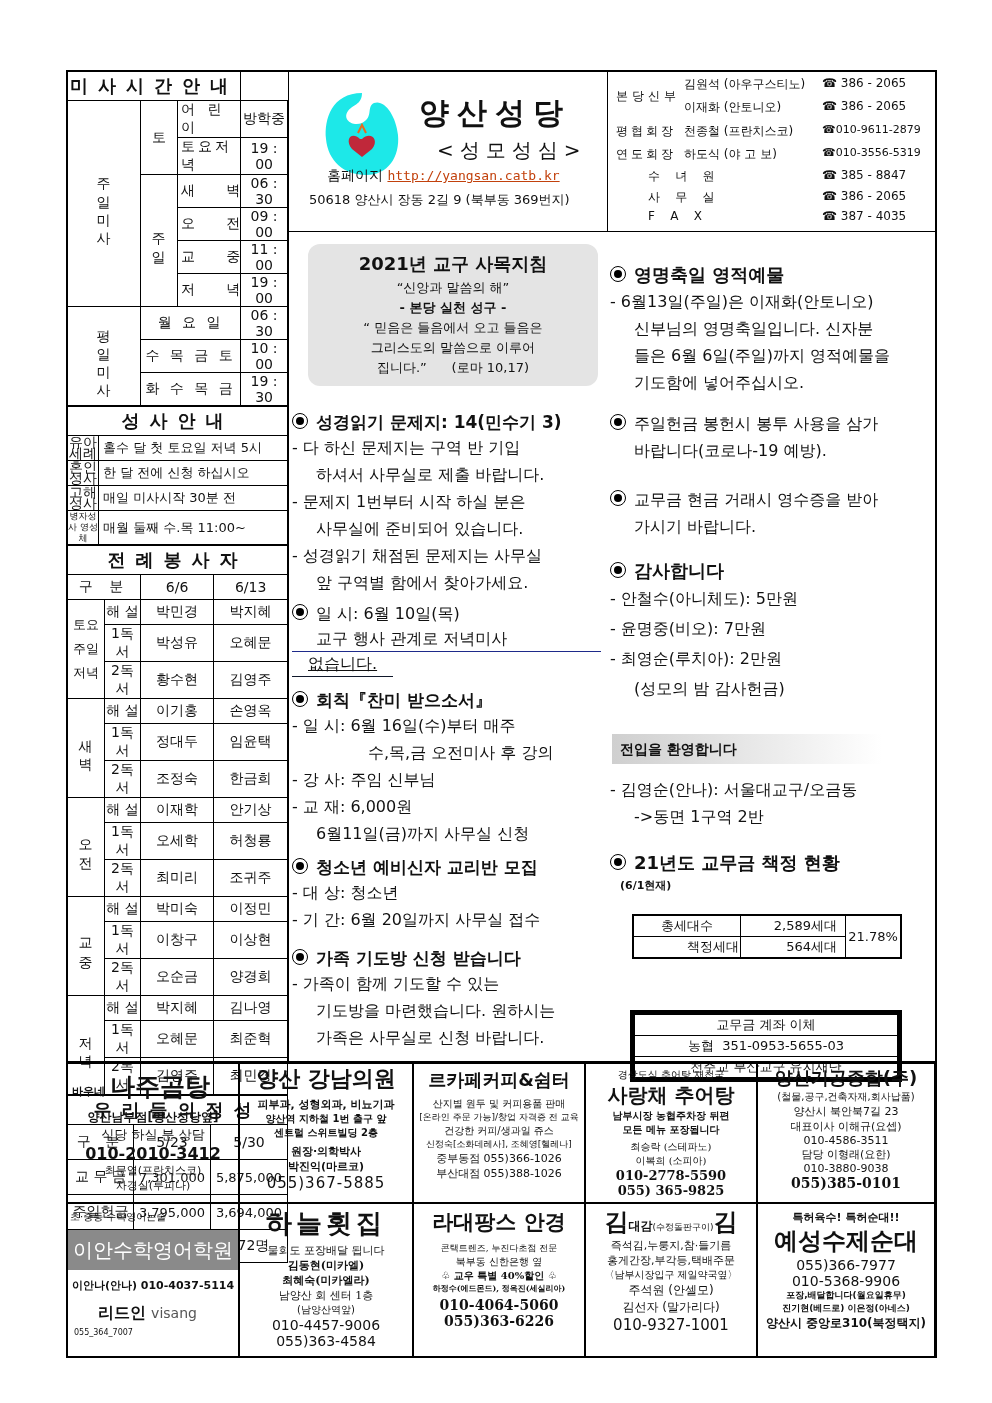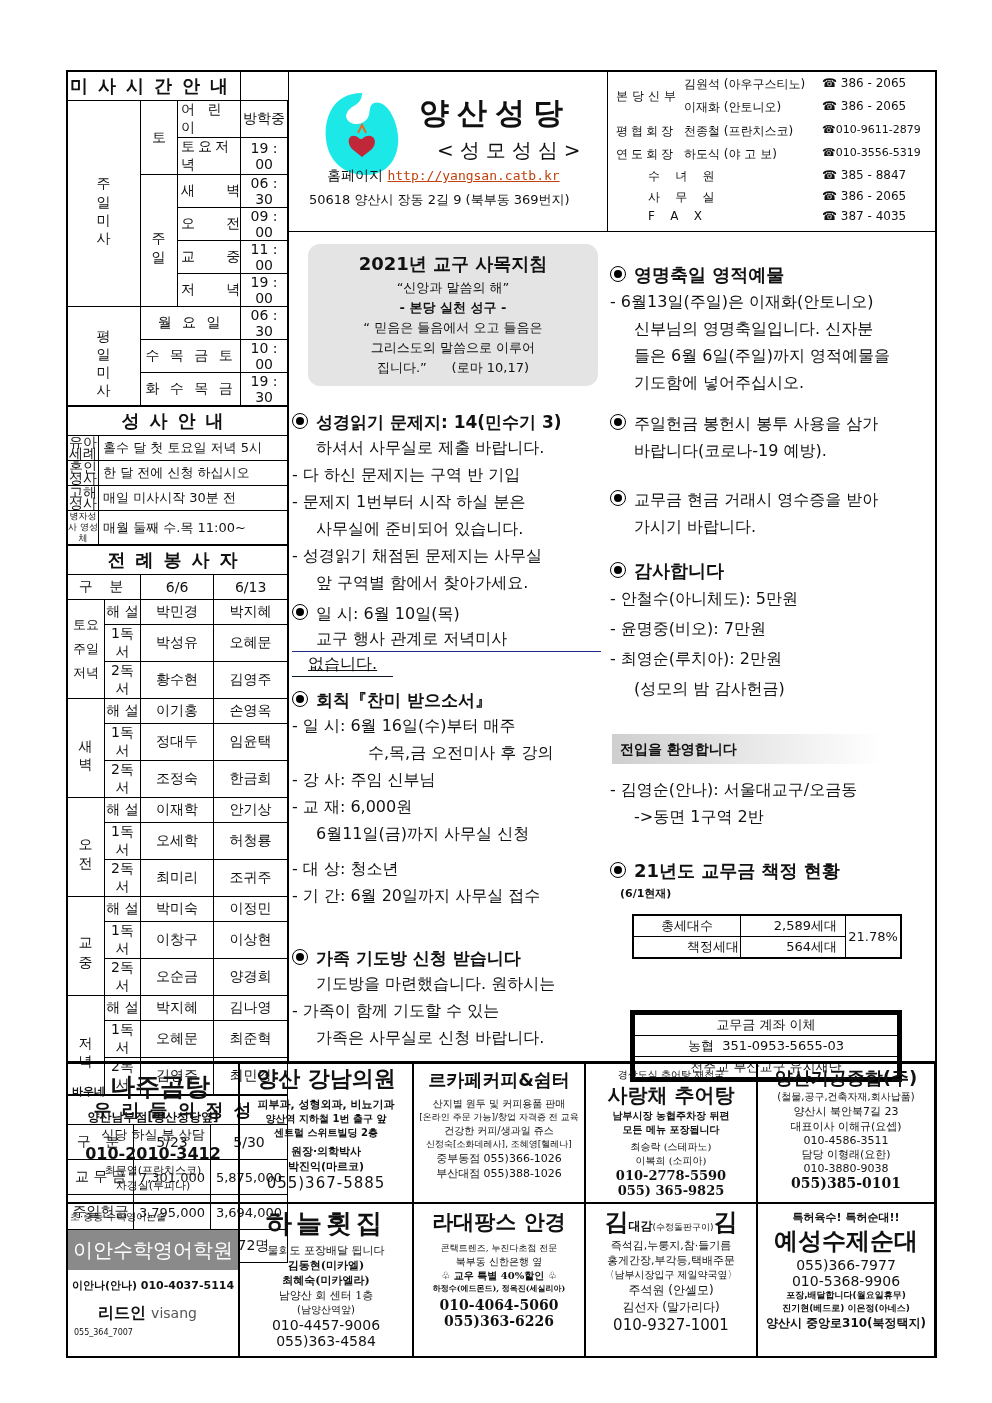--- a/index.html
+++ b/index.html
@@ -269,22 +269,22 @@
   <div class="b" style="font-size:18px;margin-top:8px;">2021년 교구 사목지침</div>
   <div style="font-size:13px;margin-top:3px;">“신앙과 말씀의 해”</div>
   <div class="b" style="font-size:13px;margin-top:2px;">- 본당 실천 성구 -</div>
   <div style="font-size:13px;margin-top:2px;">“ 믿음은 들음에서 오고 들음은</div>
   <div style="font-size:13px;margin-top:2px;">그리스도의 말씀으로 이루어</div>
   <div style="font-size:13px;margin-top:2px;"><span>집니다.”</span>&nbsp;&nbsp;&nbsp;&nbsp;&nbsp;&nbsp;<span>(로마 10,17)</span></div>
 </div>
 
 <div class="abs" style="left:292px;top:410px;width:316px;">
   <div class="sec-title" style="font-size:17px;line-height:24px;"><span class="bul"></span><span>성경읽기 문제지: 14(민수기 3)</span></div>
+  <div class="line">- 다 하신 문제지는 구역 반 기입</div>
   <div class="line ind">하셔서 사무실로 제출 바랍니다.</div>
-  <div class="line">- 다 하신 문제지는 구역 반 기입</div>
   <div class="line">- 문제지 1번부터 시작 하실 분은</div>
   <div class="line ind">사무실에 준비되어 있습니다.</div>
   <div class="line">- 성경읽기 채점된 문제지는 사무실</div>
   <div class="line ind">앞 구역별 함에서 찾아가세요.</div>
 </div>
 
 <div class="abs" style="left:292px;top:600px;width:316px;">
   <div class="line" style="font-size:16px;"><span class="bul"></span><span>일 시: 6월 10일(목)</span></div>
   <div class="line ind" style="border-bottom:1px solid #1e2a8a;width:285px;line-height:24px;">교구 행사 관계로 저녁미사</div>
   <div class="line" style="padding-left:16px;border-bottom:1px solid #0f172a;width:85px;line-height:24px;text-decoration:underline;">없습니다.</div>
@@ -293,28 +293,29 @@
 <div class="abs" style="left:292px;top:688px;width:316px;">
   <div class="sec-title" style="line-height:24px;"><span class="bul"></span><span>회칙『찬미 받으소서』</span></div>
   <div class="line">- 일 시: 6월 16일(수)부터 매주</div>
   <div class="line" style="padding-left:76px;">수,목,금 오전미사 후 강의</div>
   <div class="line">- 강 사: 주임 신부님</div>
   <div class="line">- 교 재: 6,000원</div>
   <div class="line ind">6월11일(금)까지 사무실 신청</div>
 </div>
 
 <div class="abs" style="left:292px;top:855px;width:316px;">
+  <div class="sec-title" style="line-height:24px;"><span class="bul"></span><span>청소년 예비신자 교리반 모집</span></div>
   <div class="line">- 대 상: 청소년</div>
   <div class="line">- 기 간: 6월 20일까지 사무실 접수</div>
 </div>
 
 <div class="abs" style="left:292px;top:946px;width:316px;">
   <div class="sec-title" style="line-height:24px;"><span class="bul"></span><span>가족 기도방 신청 받습니다</span></div>
+  <div class="line">- 가족이 함께 기도할 수 있는</div>
   <div class="line ind">기도방을 마련했습니다. 원하시는</div>
-  <div class="line">- 가족이 함께 기도할 수 있는</div>
   <div class="line ind">가족은 사무실로 신청 바랍니다.</div>
 </div>
 
 <div class="abs" style="left:610px;top:262px;width:325px;">
   <div class="sec-title" style="font-size:18px;line-height:26px;"><span class="bul"></span><span>영명축일 영적예물</span></div>
   <div class="line">- 6월13일(주일)은 이재화(안토니오)</div>
   <div class="line ind">신부님의 영명축일입니다. 신자분</div>
   <div class="line ind">들은 6월 6일(주일)까지 영적예물을</div>
   <div class="line ind">기도함에 넣어주십시오.</div>
 </div>
@@ -337,21 +338,21 @@
   <div class="line ind" style="line-height:30px;">(성모의 밤 감사헌금)</div>
 </div>
 
 <div class="abs b" style="left:612px;top:734px;width:270px;height:30px;line-height:30px;padding-left:8px;font-size:14px;background:linear-gradient(to right,#cfcfcf,#ffffff);">전입을 환영합니다</div>
 <div class="abs" style="left:610px;top:776px;width:325px;">
   <div class="line">- 김영순(안나): 서울대교구/오금동</div>
   <div class="line ind">-&gt;동면 1구역 2반</div>
 </div>
 
 <div class="abs" style="left:610px;top:850px;width:325px;">
-  <div class="sec-title" style="font-size:18px;line-height:26px;margin-top:8px;"><span class="bul"></span><span>21년도 교무금 책정 현황</span></div>
+  <div class="sec-title" style="font-size:18px;line-height:26px;"><span class="bul"></span><span>21년도 교무금 책정 현황</span></div>
   <div class="b" style="font-size:11px;padding-left:10px;margin-top:2px;">(6/1현재)</div>
 </div>
 <table class="abs" style="left:632px;top:914px;width:270px;font-size:13px;border:2px solid #000;">
   <tbody>
       <tr>
     <td style="border:1px solid #000;text-align:center;height:18px;width:104px;">총세대수</td>
     <td style="border:1px solid #000;text-align:right;padding-right:8px;width:95px;">2,589세대</td>
     <td rowspan="2" style="border:1px solid #000;text-align:center;">21.78%</td>
   </tr>
   <tr>

